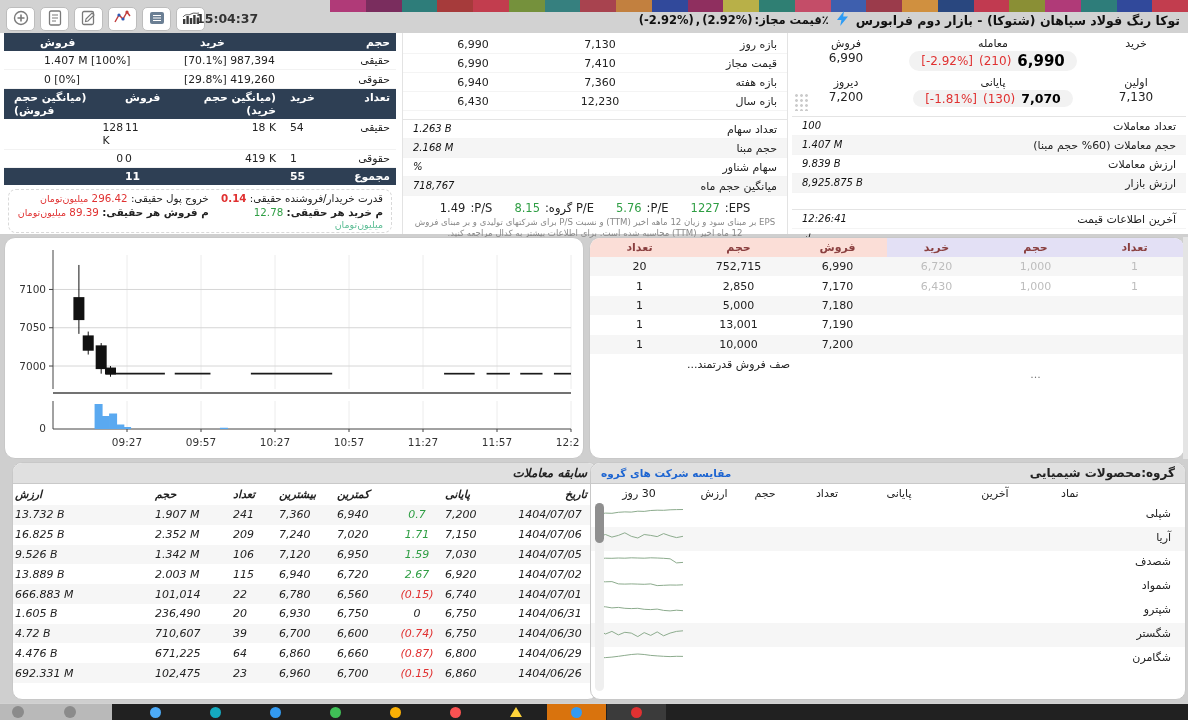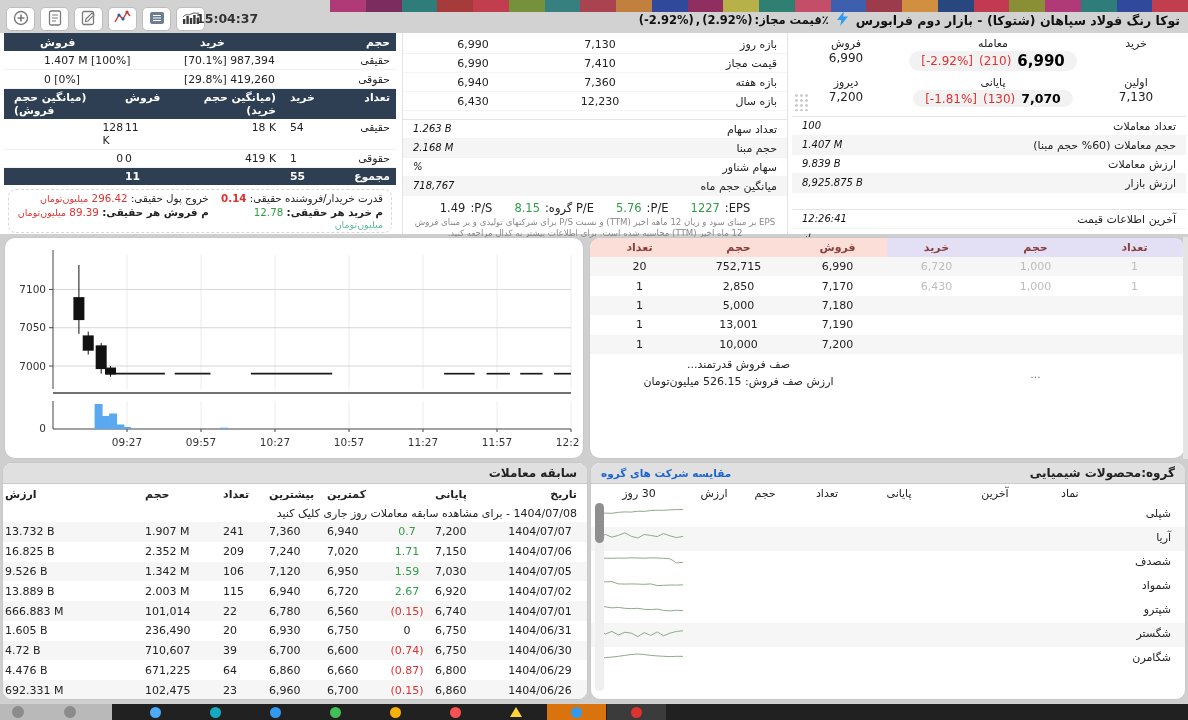--- a/index.html
+++ b/index.html
@@ -86,21 +86,21 @@
 .ob-head .s{background:#fbded7;}
 .ob-row span{padding:3.2px 0;text-align:center;}
 .ob-row.alt{background:#f6f6f6;}
 .ob-buy-dim{color:#bdbdbd;}
 .ob-foot{display:grid;grid-template-columns:1fr 1fr;direction:rtl;margin-top:2px;}
 .ob-foot .buy-dots{text-align:center;color:#777;padding-top:12px;}
 .ob-foot .sell-info{text-align:center;font-size:11px;line-height:1.6;color:#222;}
 
 .bottom-area{position:absolute;top:429px;left:0;right:0;bottom:3px;}
 .b-panel{background:#fff;border:1px solid #c8c8c8;border-radius:10px;position:absolute;top:0;height:100%;overflow:hidden;}
-.hist-panel{left:2px;width:586px;}
+.hist-panel{left:12px;width:586px;font-style:italic;}
 .group-panel{right:2px;width:596px;}
 .p-titlebar{background:#e0e0e0;border-bottom:1px solid #c9c9c9;padding:3px 10px;direction:rtl;font-weight:bold;font-size:12px;display:flex;justify-content:space-between;align-items:center;}
 .link{color:#1c64d1;font-size:10.5px;font-weight:bold;cursor:pointer;}
 
 .h-grid{display:grid;grid-template-columns:92px 62px 52px 56px 58px 46px 78px 1fr;direction:rtl;font-size:11px;}
 .h-head span{font-weight:bold;padding:4px 2px;text-align:left;}
 .h-head .a-r{text-align:right;padding-right:10px;}
 .h-row span{padding:3.4px 2px;text-align:left;}
 .h-row .a-r{text-align:center;padding-right:4px;}
 .h-row.alt{background:#f6f6f6;}
@@ -544,42 +544,40 @@
             <span class="ob-buy-dim ltr"></span>
             <span class="ltr">7,200</span>
             <span class="ltr">10,000</span>
             <span class="ltr">1</span>
           </div>
         </div>
       <div class="ob-foot">
         <div class="buy-dots">...</div>
         <div class="sell-info">
           <div>صف فروش قدرتمند...</div>
-          <div>ارزش صف فروش: 526.15 میلیون‌تومان</div>
         </div>
       </div>
     </div>
   </div>
 
   <div class="bottom-area">
     <div class="b-panel hist-panel">
       <div class="p-titlebar">
           <span>سابقه معاملات</span>
         </div>
       <div class="h-grid h-head" id="histHead">
           <span class="a-r">تاریخ</span>
           <span>پایانی</span>
           <span></span>
           <span>کمترین</span>
           <span>بیشترین</span>
           <span>تعداد</span>
           <span>حجم</span>
           <span>ارزش</span>
         </div>
-      <div class="h-notice"><span class="ltr">1404/07/08</span> <span>- برای مشاهده سابقه معاملات روز جاری کلیک کنید</span></div>
       <div id="histRows">
           <div class="h-grid h-row alt">
             <span class="a-r ltr">1404/07/07</span>
             <span class="ltr">7,200</span>
             <span class="pct pos ltr">0.7</span>
             <span class="ltr">6,940</span>
             <span class="ltr">7,360</span>
             <span class="ltr">241</span>
             <span class="ltr">1.907 M</span>
             <span class="ltr">13.732 B</span>

